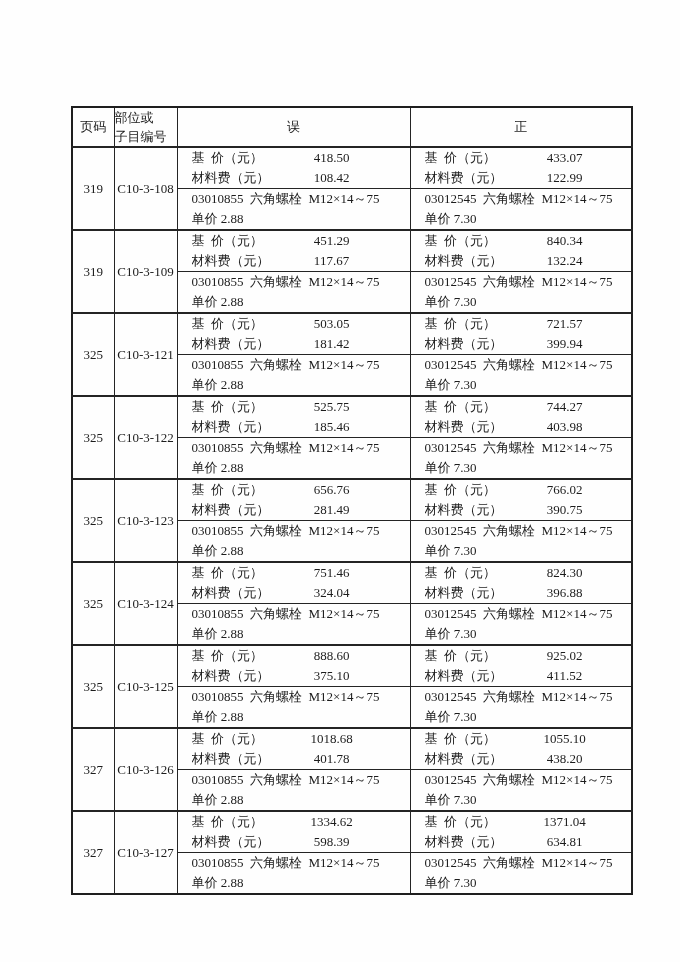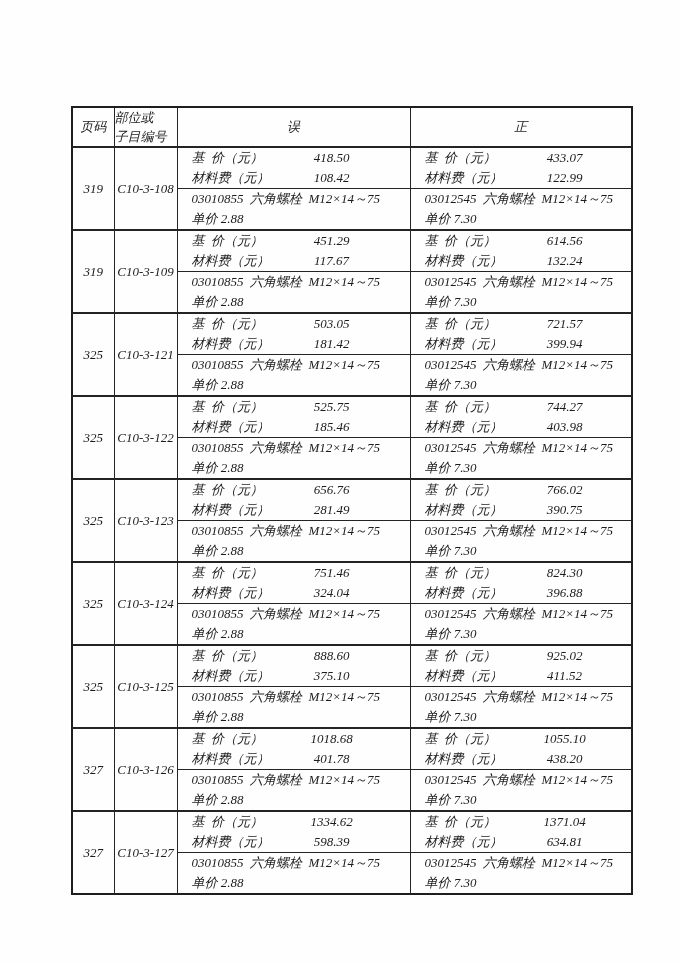--- a/index.html
+++ b/index.html
@@ -5,21 +5,20 @@
   * { margin: 0; padding: 0; box-sizing: border-box; }
   html, body { background: #ffffff; }
   .page {
     position: relative;
     width: 680px;
     height: 962px;
     background: #fefefe;
     font-family: "Liberation Serif", "DejaVu Serif", serif;
     color: #1c1c1c;
     overflow: hidden;
-    font-style: italic;
   }
   table.errata {
     position: absolute;
     left: 71px;
     top: 106px;
     width: 560px;
     border-collapse: collapse;
     table-layout: fixed;
     border: 2px solid #1e1e1e;
     font-size: 13px;
@@ -98,21 +97,21 @@
           </td>
         </tr>
         <tr class="sub1">
           <td class="c-page" rowspan="2">319</td>
           <td class="c-code" rowspan="2">C10-3-109</td>
           <td class="c-prices">
             <div class="line"><span class="lbl">基  价（元）</span><span class="val">451.29</span></div>
             <div class="line"><span class="lbl">材料费（元）</span><span class="val">117.67</span></div>
           </td>
           <td class="c-prices">
-            <div class="line"><span class="lbl">基  价（元）</span><span class="val">614.56</span></div>
+            <div class="line"><span class="lbl">基  价（元）</span><span class="val">840.34</span></div>
             <div class="line"><span class="lbl">材料费（元）</span><span class="val">132.24</span></div>
           </td>
         </tr>
         <tr class="sub2">
           <td class="c-bolt">
             <div class="line">03010855  六角螺栓  M12×14～75</div>
             <div class="line">单价 2.88</div>
           </td>
           <td class="c-bolt">
             <div class="line">03012545  六角螺栓  M12×14～75</div>

